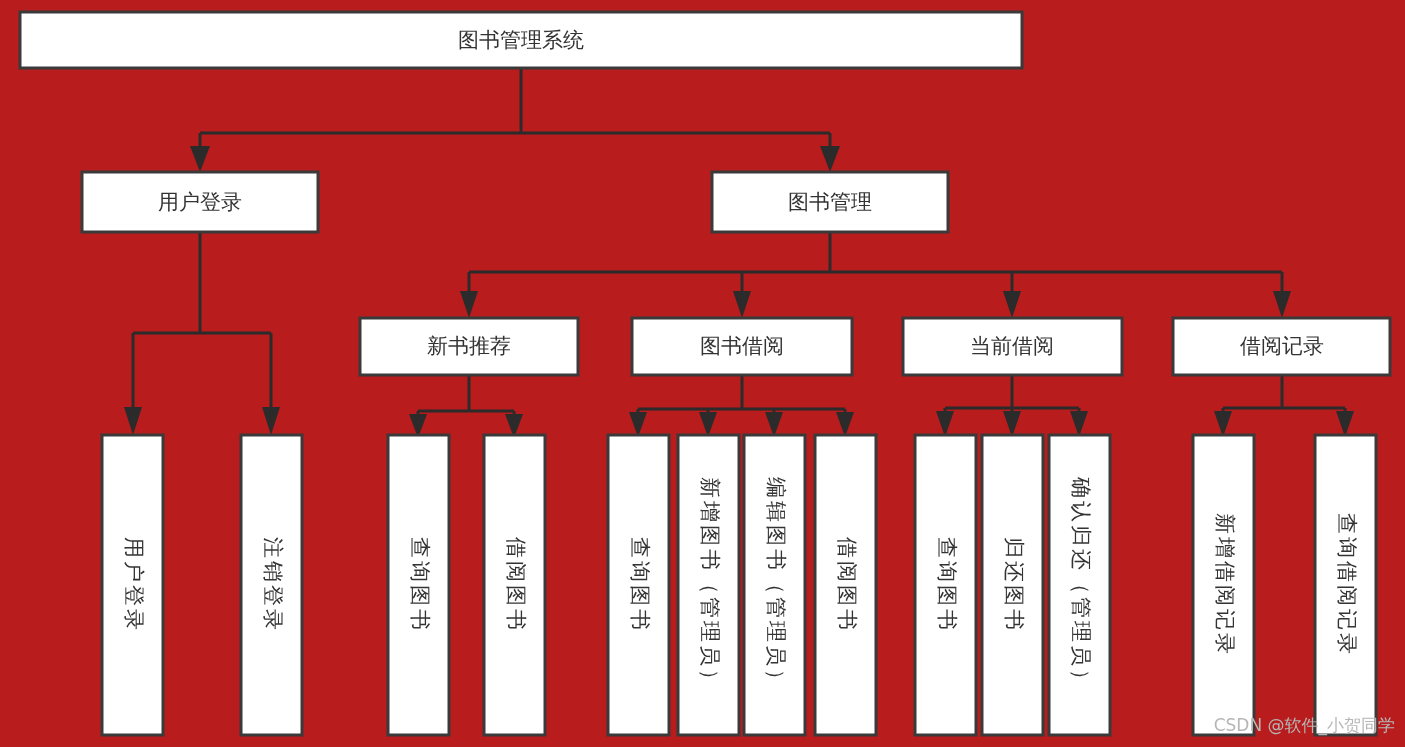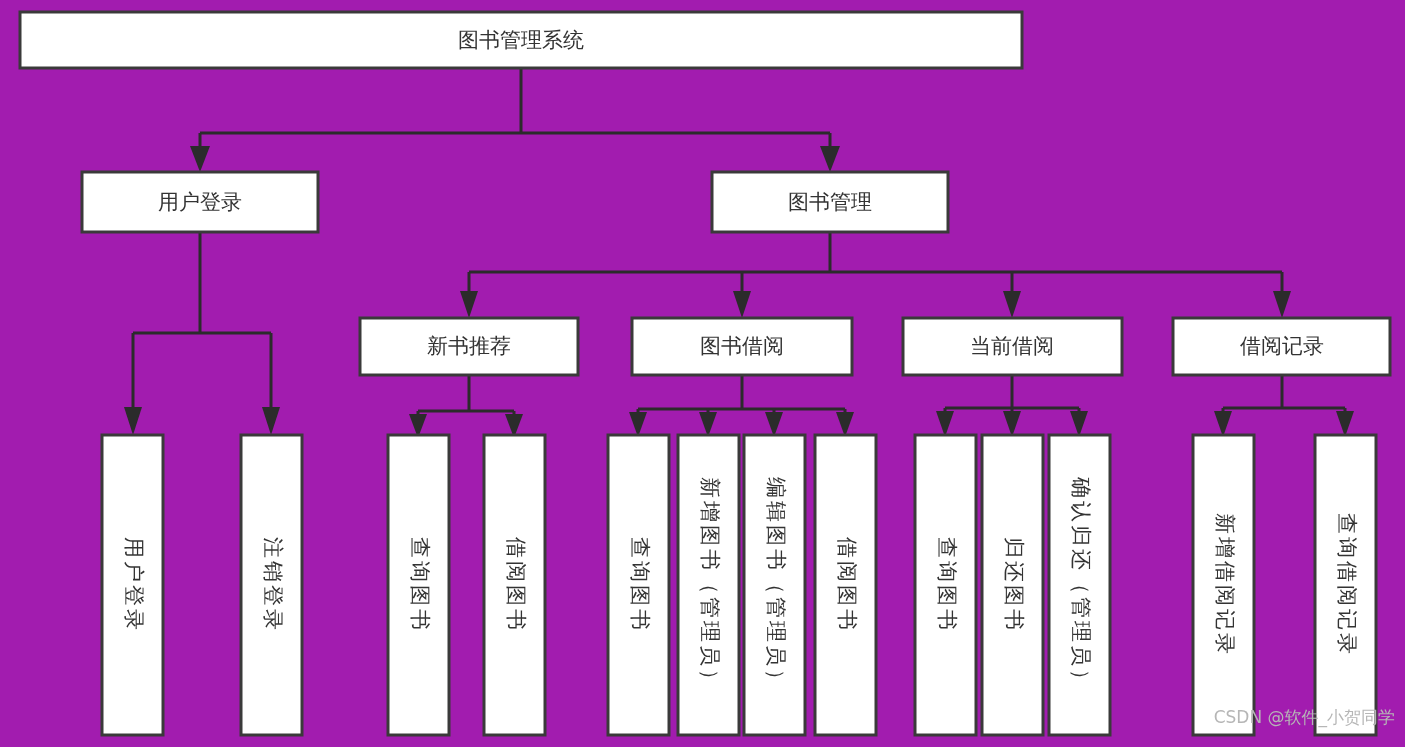--- a/index.html
+++ b/index.html
@@ -10,21 +10,21 @@
   body {
     width: 1405px;
     height: 747px;
     font-family: "DejaVu Sans", "Liberation Sans", sans-serif;
     overflow: hidden;
   }
   #diagram-root {
     position: relative;
     width: 1405px;
     height: 747px;
-    background: #a21caf;
+    background: #b91c1c;
     text-align: right;
   }
   svg.flow {
     position: absolute;
     left: 0;
     top: 0;
     width: 1405px;
     height: 747px;
   }
   .node-box {
@@ -58,21 +58,21 @@
     fill: #333333;
     font-family: "DejaVu Sans", "Liberation Sans", sans-serif;
     font-size: 21px;
     text-anchor: middle;
     dominant-baseline: middle;
     letter-spacing: 3px;
   }
   .watermark-text {
     position: absolute;
     right: 10px;
-    bottom: 18px;
+    bottom: 10px;
     font-family: "DejaVu Sans", "Liberation Sans", sans-serif;
     font-size: 17px;
     color: #b6b6b6;
     white-space: nowrap;
     user-select: none;
   }
 </style>
 </head>
 <body>
 

